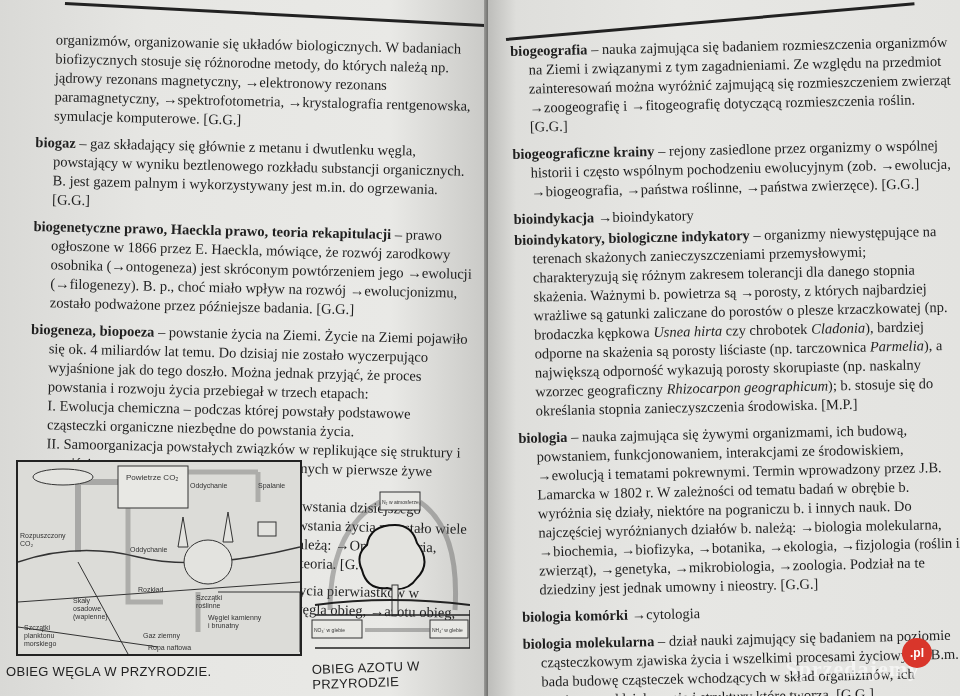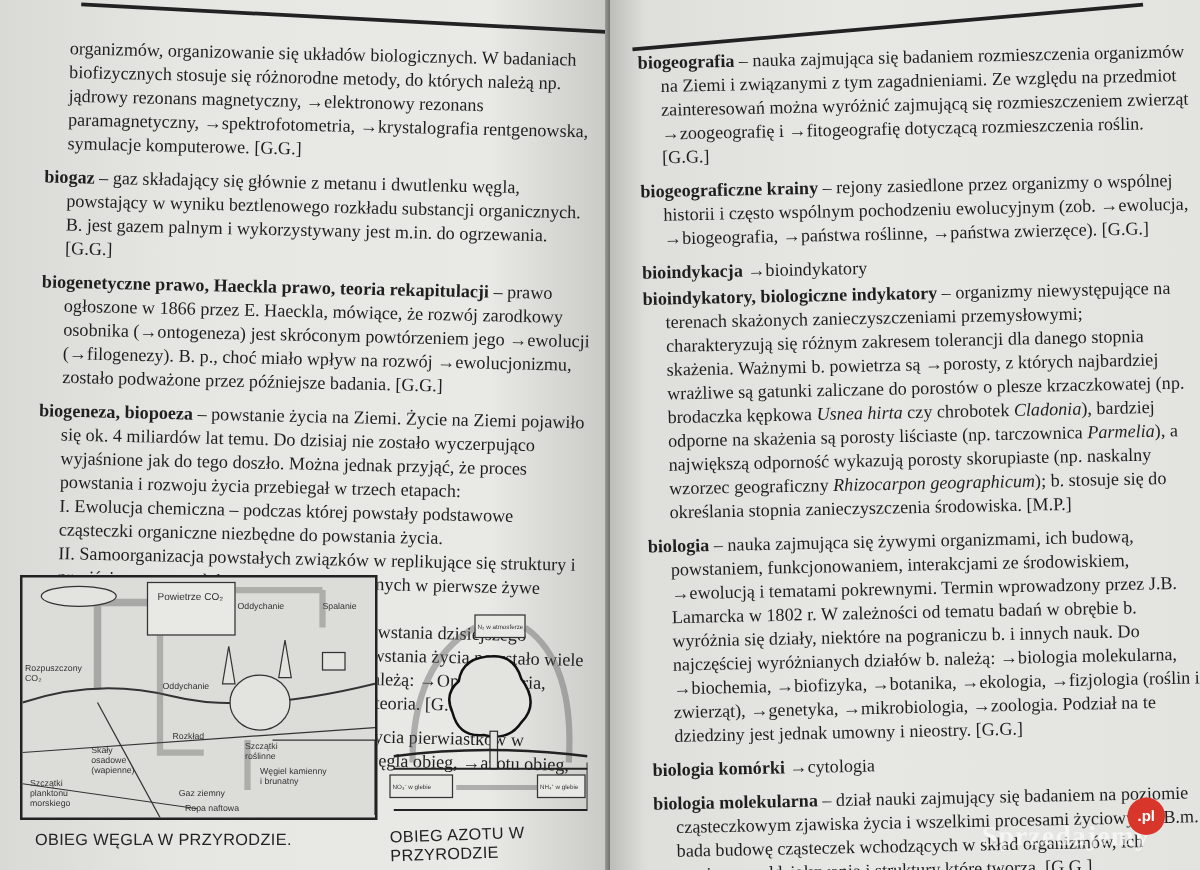--- a/index.html
+++ b/index.html
@@ -15,21 +15,21 @@
   .lb{left:38px;top:30px;width:440px;transform:rotate(1.3deg);transform-origin:left top;}
   .rb{left:22px;top:28px;width:440px;transform:rotate(-1.2deg);transform-origin:left top;}
   .entry{margin:0 0 8px 0;padding-left:18px;text-indent:-18px;}
   .entry.cont{text-indent:0;}
   .term{font-weight:bold;}
   .ital{font-style:italic;}
   .diagram{position:absolute;border:2px solid #222;background:#dcdcd8;}
   .carbon{left:16px;top:460px;width:282px;height:192px;}
   .nitrogen{left:310px;top:490px;width:160px;height:160px;border:none;background:transparent;}
   .caption{position:absolute;font-family:"Liberation Sans",sans-serif;font-size:13px;letter-spacing:0.3px;color:#222;}
-  .cap1{left:28px;top:664px;}
+  .cap1{left:6px;top:664px;}
   .cap2{left:312px;top:659px;transform:rotate(-2deg);}
   .lbl{position:absolute;font-family:"Liberation Sans",sans-serif;font-size:7px;color:#333;line-height:8px;}
   .watermark{position:absolute;right:40px;bottom:14px;font-family:Liberation Serif, serif;font-size:22px;font-weight:bold;color:rgba(255,255,255,0.6);letter-spacing:1px;}
   .wm-badge{position:absolute;right:28px;bottom:28px;width:30px;height:30px;border-radius:50%;background:#d9362b;color:#fff;font-family:"Liberation Sans",sans-serif;font-size:12px;font-weight:bold;display:flex;align-items:center;justify-content:center;}
 </style>
 </head>
 <body>
 
 <div class="spread">
   <div class="page page-left">

